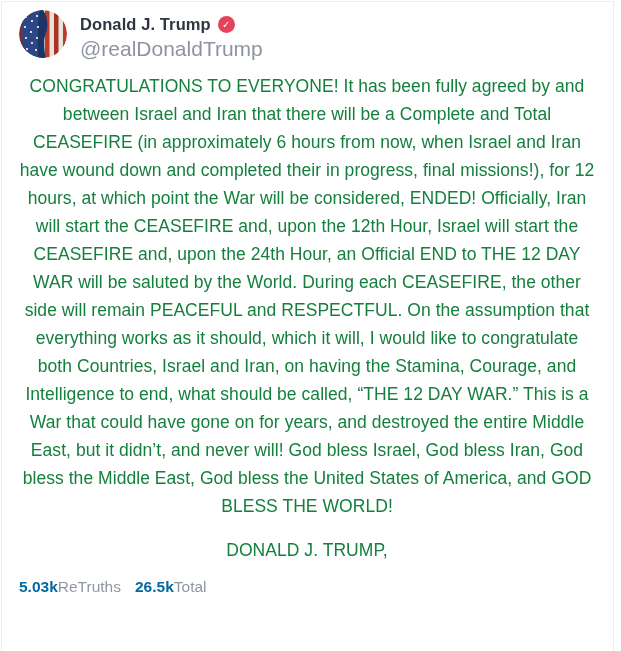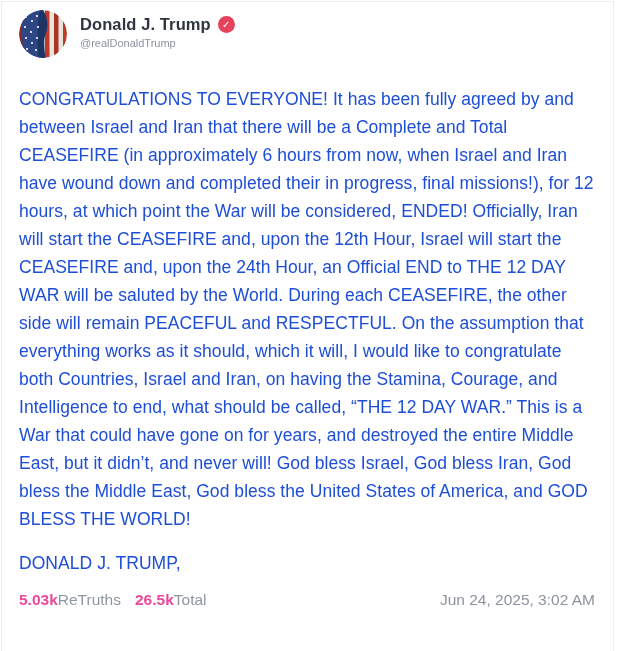--- a/index.html
+++ b/index.html
@@ -1,21 +1,21 @@
 <!DOCTYPE html>
 <html><head>
 <meta charset="utf-8">
 <style>
   * { box-sizing: border-box; margin: 0; padding: 0; }
   html, body {
     width: 621px;
     background: #ffffff;
     font-family: "Liberation Sans", "DejaVu Sans", sans-serif;
   }
-  .page { position: relative; width: 621px; height: 651px; background: #ffffff; }
+  .page { position: relative; width: 621px; height: 651px; background: #ffffff; text-align: center; }
   .card {
     position: absolute;
     left: 1px; top: 1px;
     width: 613px; height: 650px;
     background: #ffffff;
     border: 1px solid #eceef2;
     border-bottom: none;
   }
   
   .header {
@@ -61,46 +61,46 @@
   .verified-badge::before, .verified-badge::after {
     content: "";
     position: absolute;
     width: 17px; height: 17px;
     border-radius: 50%;
     background: inherit;
     z-index: -1;
   }
   .verified-badge::before { transform: rotate(30deg) scale(0.97); }
   .handle {
-    font-size: 11px;
+    font-size: 21px;
     color: #8d93a1;
     margin-top: 3px;
     cursor: pointer;
   }
   
   .post-body {
     padding: 0 18px 0 17px;
-    margin-top: 27px;
+    margin-top: 11px;
     font-size: 17.5px;
     line-height: 28px;
-    color: #1d4ed8;
+    color: #15803d;
     letter-spacing: 0.05px;
   }
   .post-body p + p { margin-top: 16px; }
   
   .footer {
     display: flex;
     justify-content: space-between;
     align-items: baseline;
     padding: 14px 18px 0 17px;
     font-size: 15.5px;
   }
   .stats { display: flex; align-items: baseline; }
   .stat { cursor: pointer; }
-  .stat-count { font-weight: bold; color: #ec4899; }
+  .stat-count { font-weight: bold; color: #0369a1; }
   .stat-label { color: #9097a4; margin-left: 0; }
   .stat + .stat { margin-left: 14px; }
   .timestamp { color: #8d93a1; cursor: pointer; }
 </style>
 </head>
 <body>
 
 <div class="page">
   <div class="card">
 
@@ -151,17 +151,16 @@
 
     <div class="footer">
       <div class="stats">
         <span class="stat">
           <span class="stat-count">5.03k</span><span class="stat-label">ReTruths</span>
         </span>
         <span class="stat">
           <span class="stat-count">26.5k</span><span class="stat-label">Total</span>
         </span>
       </div>
-      <span class="timestamp">Jun 24, 2025, 3:02 AM</span>
     </div>
 
   </div>
 </div>
 
 </body></html>

